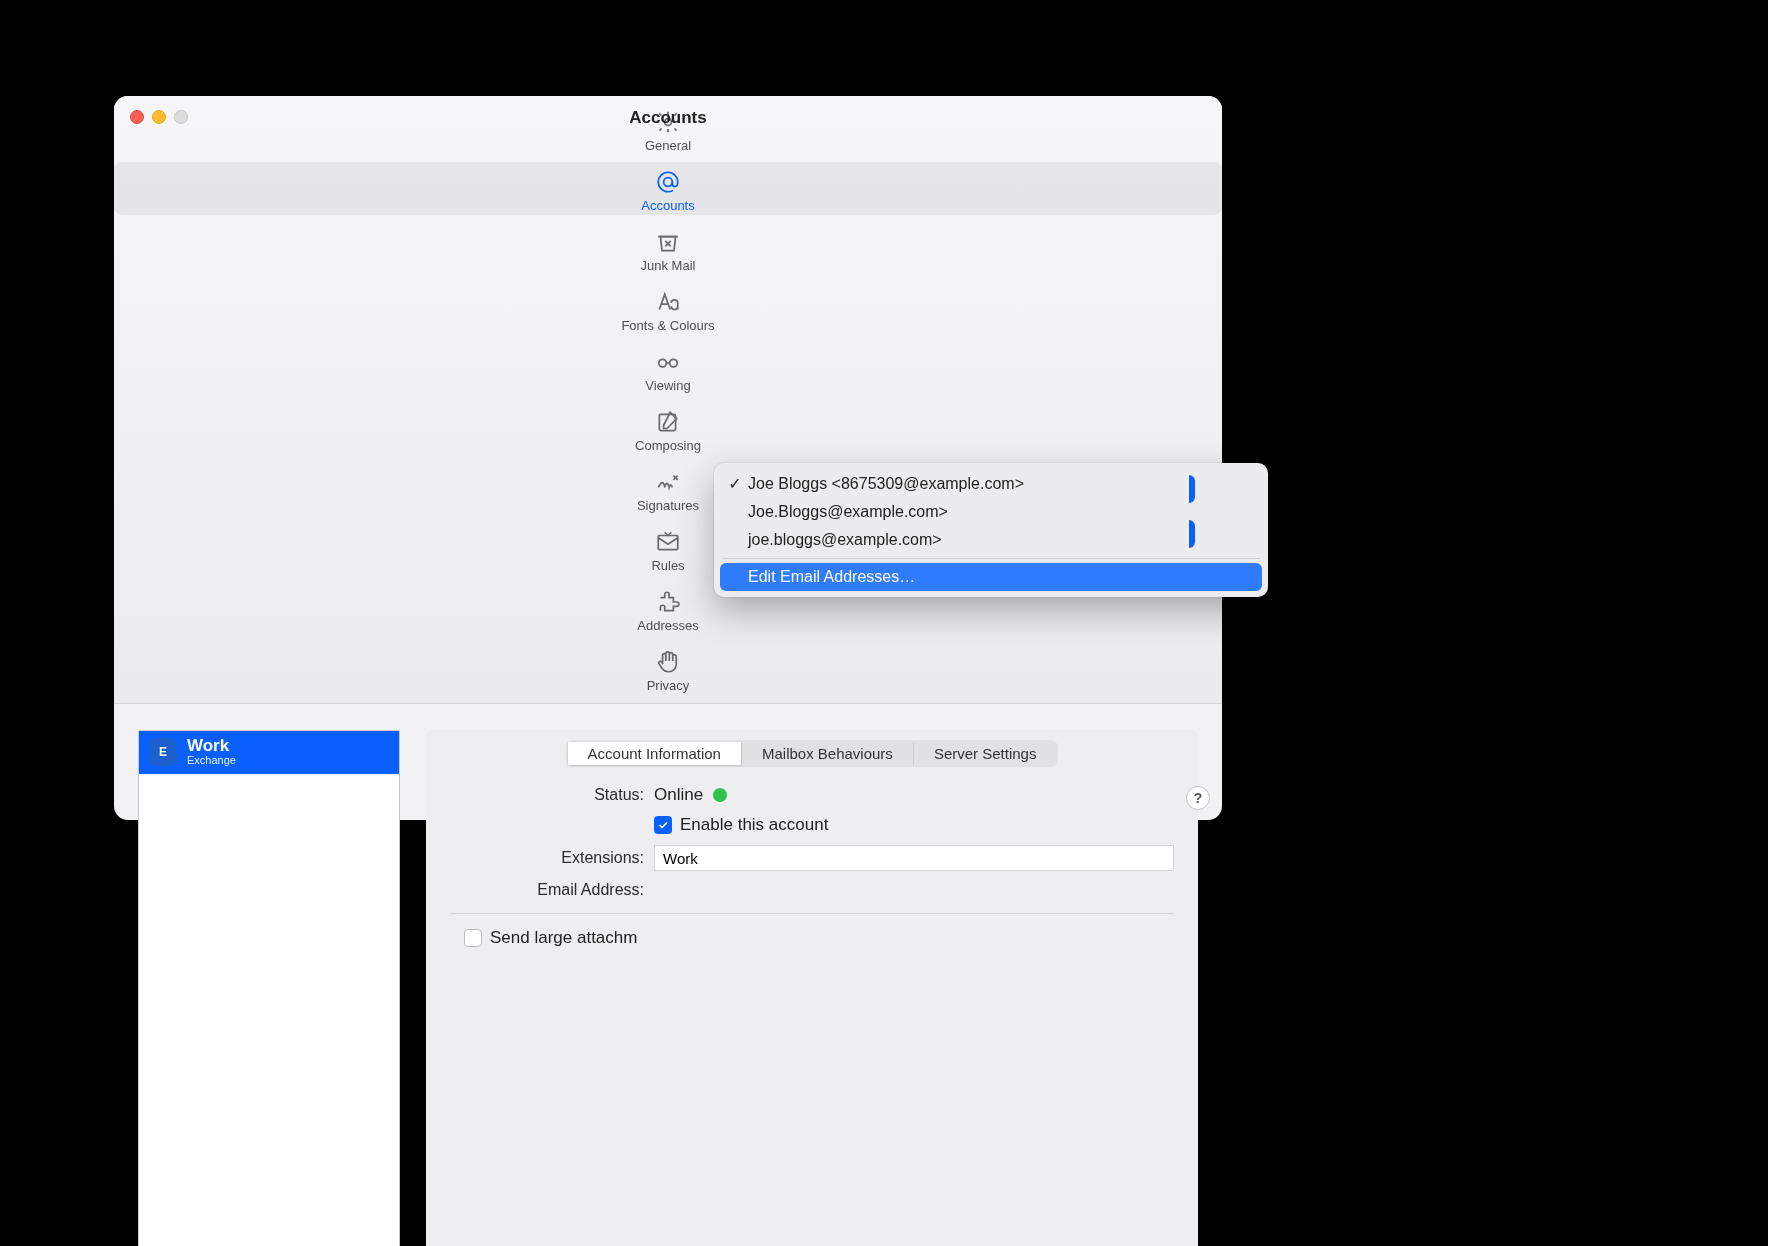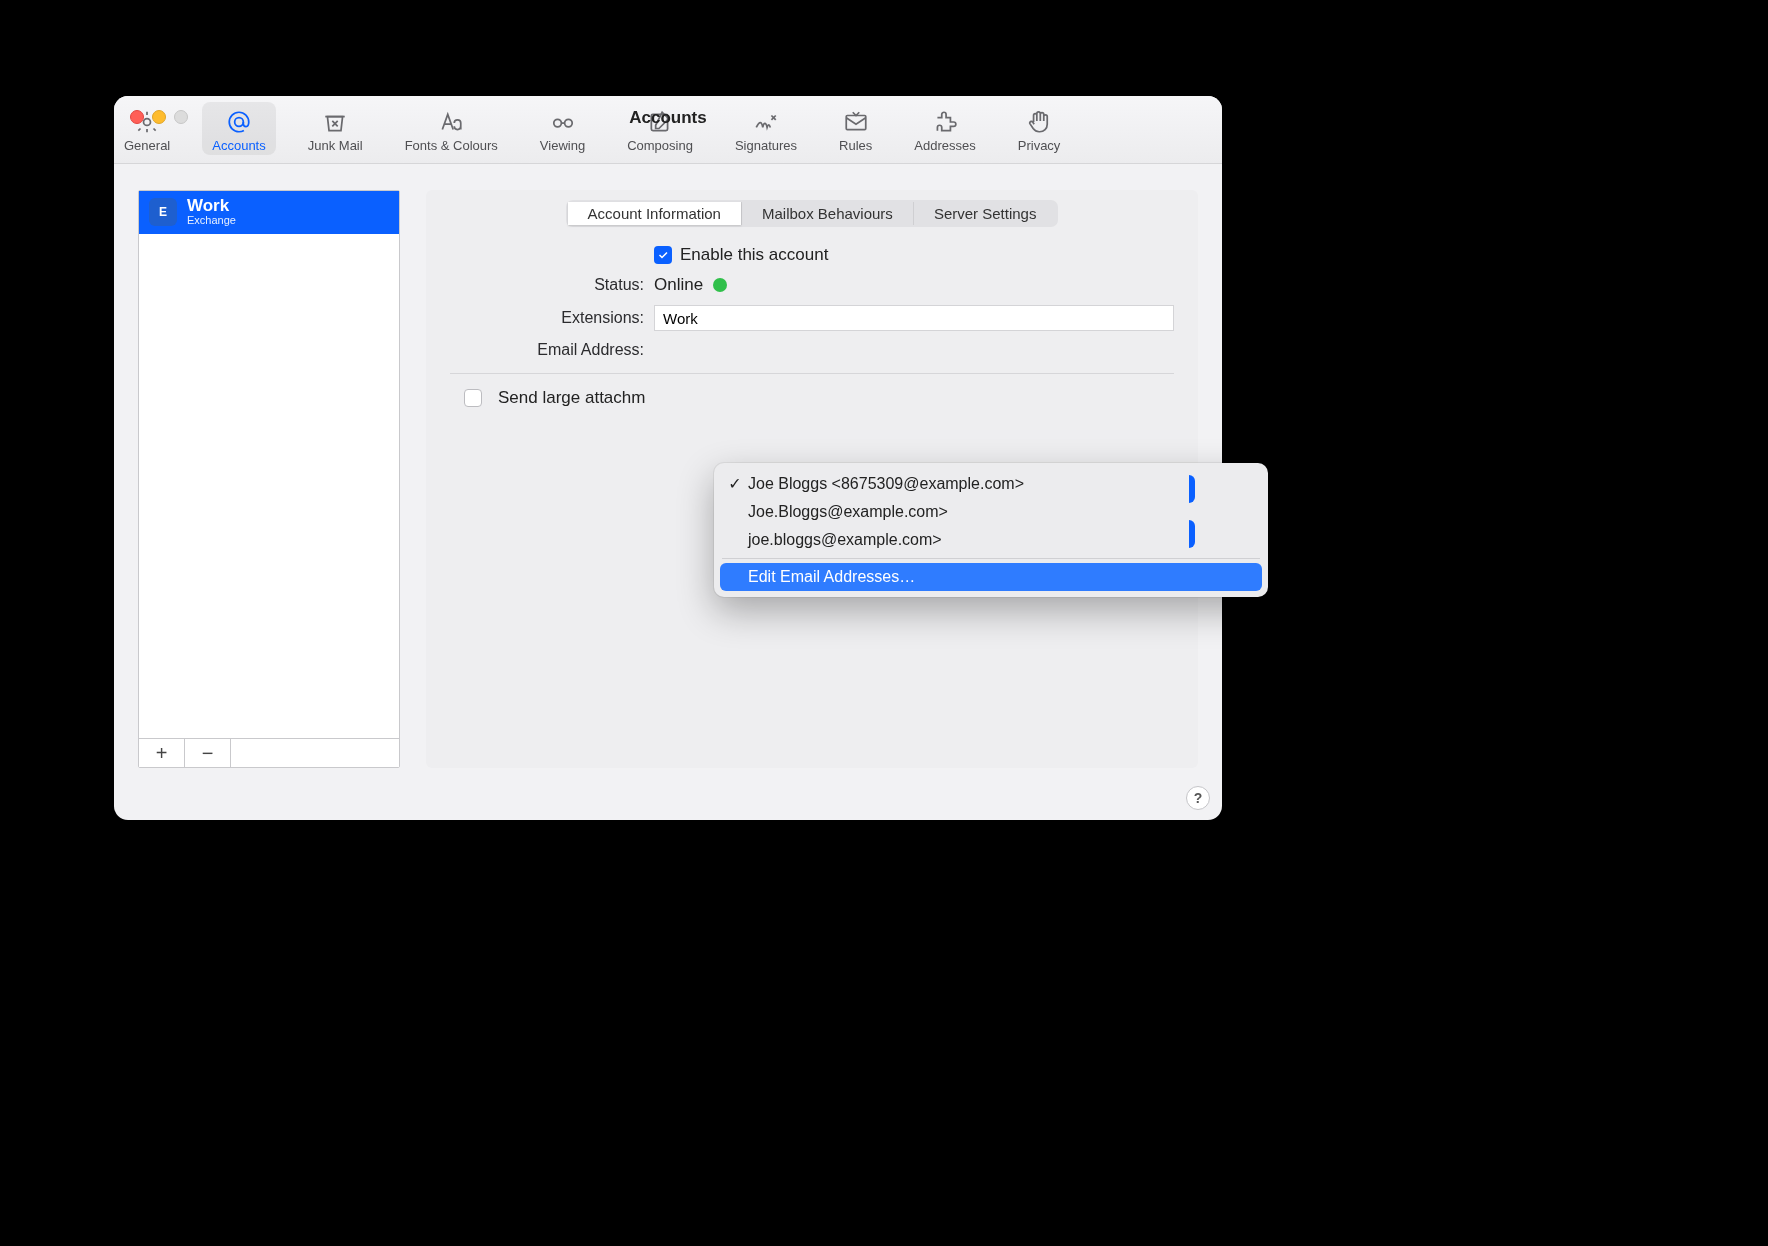--- a/index.html
+++ b/index.html
@@ -24,25 +24,26 @@
     overflow: visible;
   }
   .traffic { position: absolute; left: 16px; top: 12px; display: flex; gap: 8px; }
   .tl { width: 14px; height: 14px; border-radius: 50%; }
   .tl.red { background:#ff5f57; border:1px solid #e24640; }
   .tl.yellow { background:#febc2e; border:1px solid #e0a528; }
   .tl.grey { background:#dcdcdc; border:1px solid #c7c7c7; }
   .window-title { position:absolute; left:0; right:0; top:10px; text-align:center; font-weight:600; font-size:17px; }
   
   .toolbar {
-    display:flex; gap: 22px;
+    display:flex; justify-content:center; gap: 7px;
     padding: 6px 0 8px 0;
     border-bottom: 1px solid #d6d6d8;
     background: linear-gradient(#f6f6f8,#ececee);
     border-radius: 14px 14px 0 0;
+    flex-direction: column;
   }
   .tool-item {
     display:flex; flex-direction:column; align-items:center;
     padding: 6px 10px 2px 10px;
     border-radius: 8px;
     cursor: default;
   }
   .tool-item.selected { background: rgba(0,0,0,0.06); }
   .tool-icon { width:28px; height:28px; display:flex; align-items:center; justify-content:center; }
   .tool-icon svg { width:26px; height:26px; stroke:#6a6a6e; fill:none; stroke-width:1.6; }
@@ -259,48 +260,48 @@
     <div class="main">
 
       <div class="segmented">
         <div class="seg-wrap">
           <div class="seg active">Account Information</div>
           <div class="seg">Mailbox Behaviours</div>
           <div class="seg">Server Settings</div>
         </div>
       </div>
 
+      <div class="form-row">
+        <div class="label">Status:</div>
+        <span>Online</span>
+        <span class="status-dot"></span>
+      </div>
+
       <div class="form-row" style="justify-content:flex-start; padding-left:204px;">
         <div class="checkbox">
           <svg viewBox="0 0 24 24">
               <path d="M5 12l5 5L20 7"></path>
             </svg>
         </div>
         <span>Enable this account</span>
       </div>
 
       <div class="form-row">
-        <div class="label">Status:</div>
-        <span>Online</span>
-        <span class="status-dot"></span>
-      </div>
-
-      <div class="form-row">
         <div class="label">Extensions:</div>
         <input class="text-input" value="Work" style="">
       </div>
 
       <div class="form-row">
         <div class="label">Email Address:</div>
       </div>
 
       <div class="divider"></div>
 
 
-      <div class="form-row" style="padding-left:14px;gap:8px;">
+      <div class="form-row" style="padding-left:14px;">
         <div class="checkbox unchecked"></div>
         <span>Send large attachm</span>
       </div>
     </div>
   </div>
 
   <div class="popover">
     <div class="pop-item">
       <span class="pop-check">✓</span>
       <span>Joe Bloggs &lt;8675309@example.com&gt;</span>

